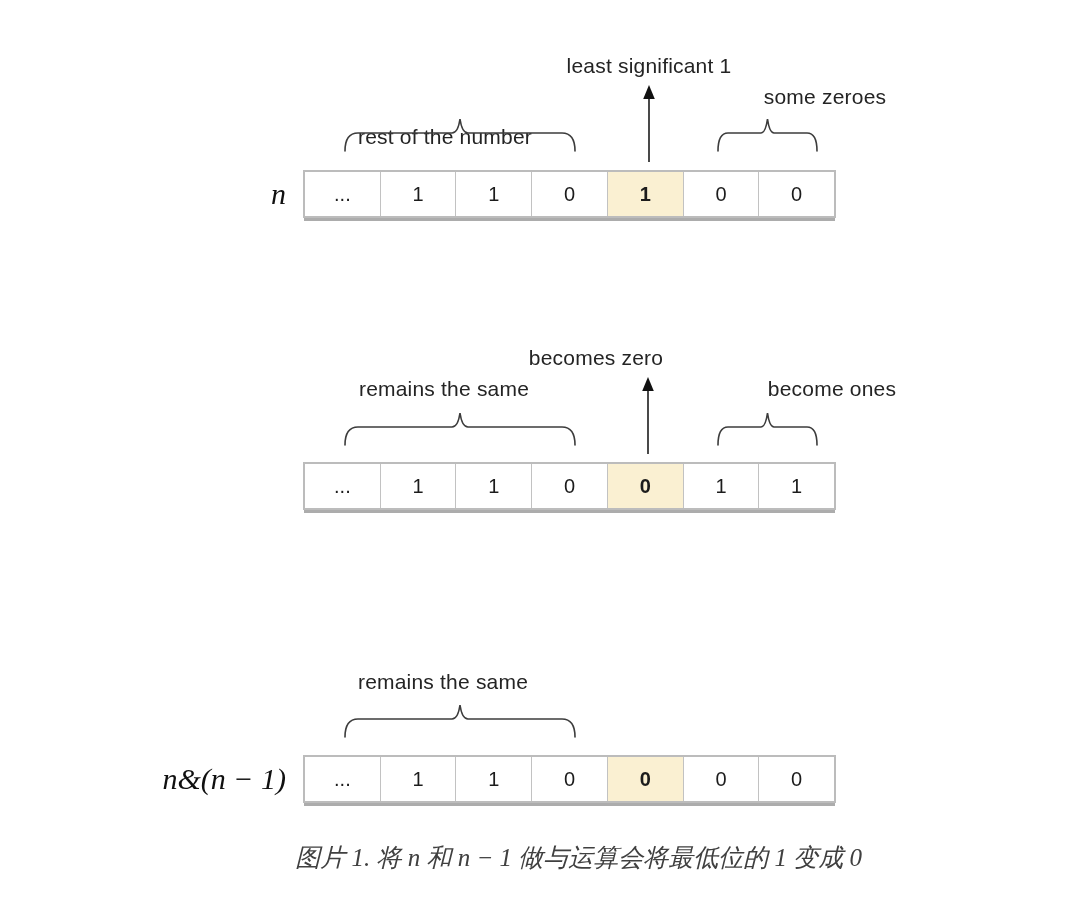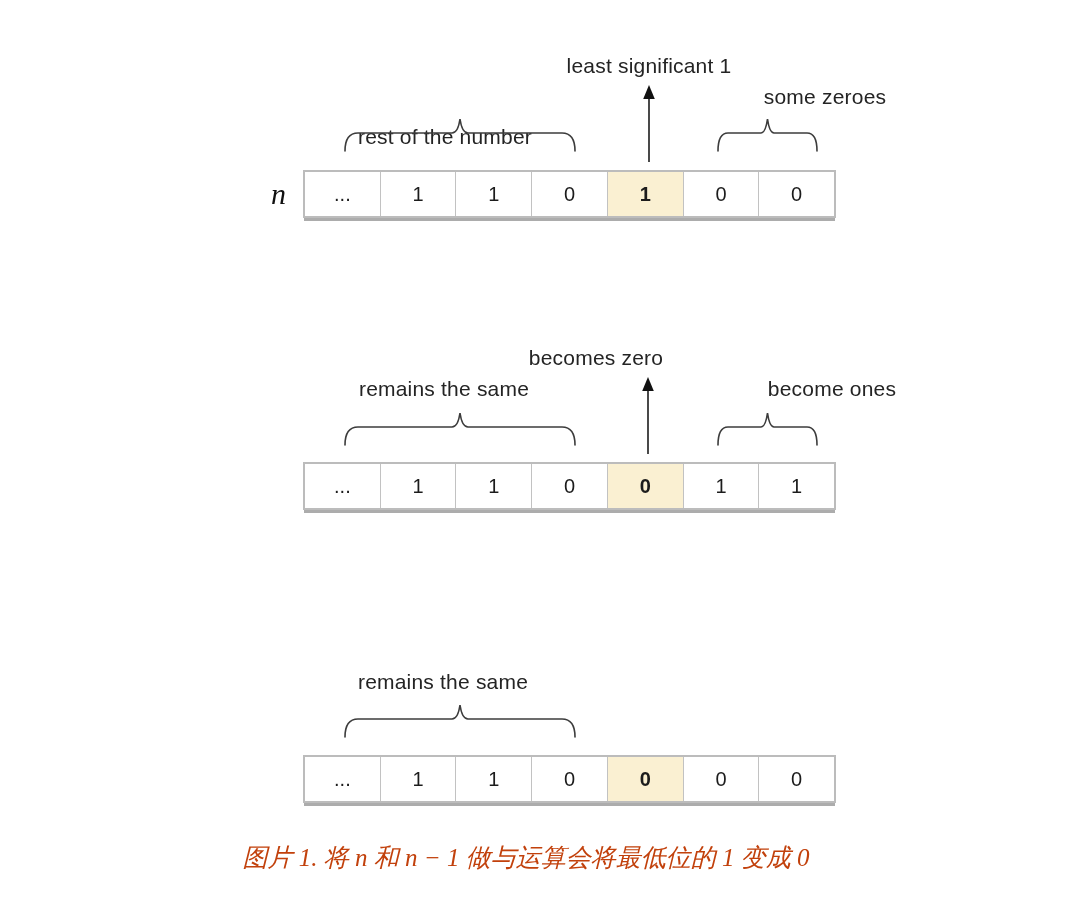--- a/index.html
+++ b/index.html
@@ -58,26 +58,26 @@
   .bit-cell:last-child { border-right: none; }
   .bit-cell.hl {
     background: var(--hl, #FAF0D2);
     font-weight: bold;
   }
   .caption {
     position: absolute;
     left: 190px;
     width: 672px;
     top: 841px;
-    text-align: center;
+    text-align: right;
     white-space: nowrap;
     font-family: "Liberation Serif", "DejaVu Serif", serif;
     font-style: italic;
     font-size: 25px;
-    color: #c2410c;
+    color: #404040;
   }
 </style>
 </head>
 <body style="--hl: #FAF0D2;">
 
 <div class="canvas">
 
   <div class="ann" style="left:649px; top:54px;">least significant 1</div>
 
   <svg class="arrow" style="left:640px; top:84px;" width="18" height="80" viewBox="0 0 18 80">
@@ -138,20 +138,21 @@
     <div class="bit-cell">1</div>
     <div class="bit-cell">1</div>
   </div>
 
   <div class="ann" style="left:443px; top:670px;">remains the same</div>
 
   <svg class="brace" style="left:344px; top:702px;" width="232" height="38" viewBox="0 0 232 38">
     <path d="M 1 35 Q 1 17 14 17 L 108 17 Q 114 17 116 3 Q 118 17 124 17 L 218 17 Q 231 17 231 35" fill="none" stroke="#3c3c3c" stroke-width="1.6" stroke-linecap="round"></path>
   </svg>
 
+  <div class="row-label" style="top:755px;">n&amp;(n − 1)</div>
 
   <div class="bit-table" style="top:755px;">
     <div class="bit-cell">...</div>
     <div class="bit-cell">1</div>
     <div class="bit-cell">1</div>
     <div class="bit-cell">0</div>
     <div class="bit-cell hl">0</div>
     <div class="bit-cell">0</div>
     <div class="bit-cell">0</div>
   </div>

